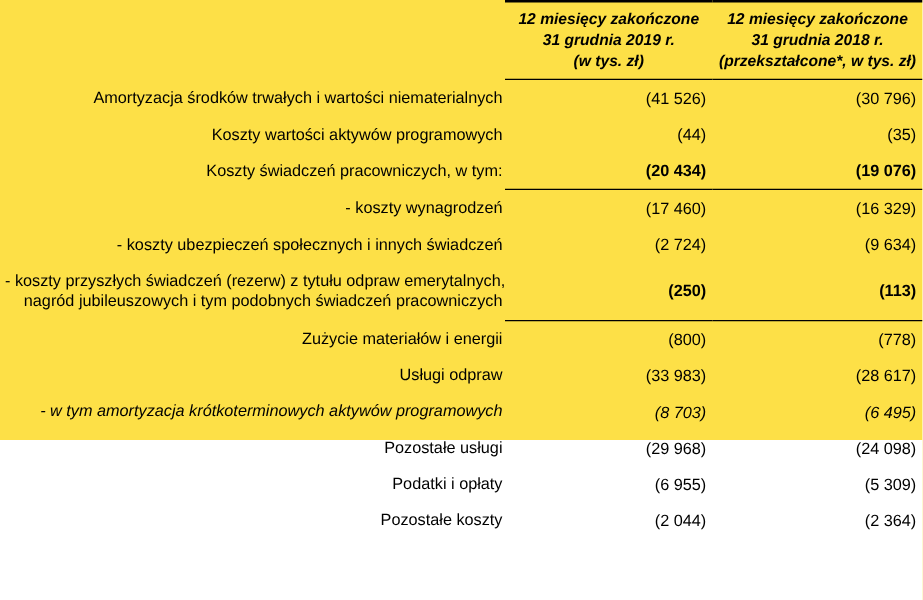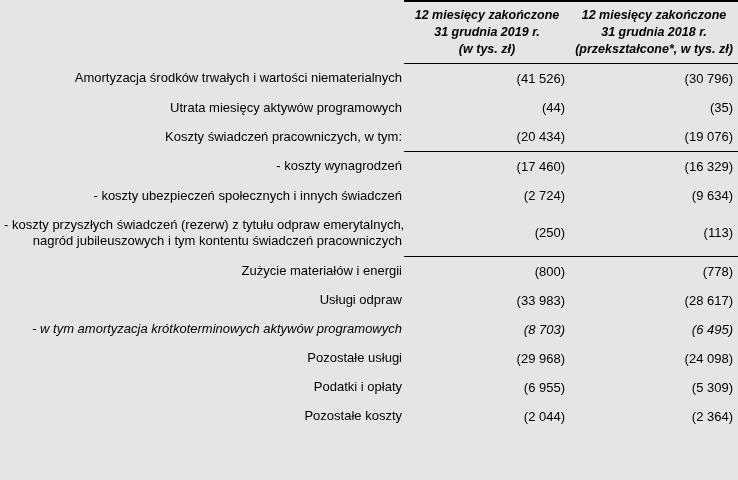--- a/index.html
+++ b/index.html
@@ -8,22 +8,22 @@
     background: #ffffff;
     width: 738px;
     height: 480px;
     overflow: hidden;
     font-family: "Liberation Sans", sans-serif;
     color: #000000;
     -webkit-font-smoothing: antialiased;
   }
   .page {
     width: 738px;
-    height: 480px;
-    background: #e5e5e5;
+    height: 352px;
+    background: #fde047;
   }
   table.fin-table {
     width: 738px;
     border-collapse: collapse;
     table-layout: fixed;
   }
   col.c-label { width: 404px; }
   col.c-2019 { width: 166px; }
   col.c-2018 { width: 168px; }
 
@@ -56,21 +56,21 @@
     line-height: 16px;
     height: 25px;
   }
   td.num-cell {
     text-align: right;
     padding: 2px 5px 2px 2px;
     white-space: nowrap;
     height: 25px;
   }
   tr.em-italic { font-style: italic; }
-  tr.rule-below td.num-cell { border-bottom: 1.5px solid #000000; }
+  tr.rule-below td.num-cell { border-bottom: 1.5px solid #000000; font-weight: bold; }
   tr.multiline td.label-cell { height: 42px; }
 </style>
 </head>
 <body>
 
 <div class="page">
   <table class="fin-table">
     <colgroup>
       <col class="c-label">
       <col class="c-2019">
@@ -91,42 +91,42 @@
         </th>
       </tr>
     </thead>
     <tbody>
         <tr class="em-normal">
     <td class="label-cell">Amortyzacja środków trwałych i wartości niematerialnych</td>
     <td class="num-cell">(41 526)</td>
     <td class="num-cell">(30 796)</td>
   </tr>
         <tr class="em-normal">
-    <td class="label-cell">Utrata miesięcy aktywów programowych</td>
+    <td class="label-cell">Koszty wartości aktywów programowych</td>
     <td class="num-cell">(44)</td>
     <td class="num-cell">(35)</td>
   </tr>
         <tr class="em-normal rule-below">
     <td class="label-cell">Koszty świadczeń pracowniczych, w tym:</td>
     <td class="num-cell">(20 434)</td>
     <td class="num-cell">(19 076)</td>
   </tr>
         <tr class="em-normal">
     <td class="label-cell">- koszty wynagrodzeń</td>
     <td class="num-cell">(17 460)</td>
     <td class="num-cell">(16 329)</td>
   </tr>
         <tr class="em-normal">
     <td class="label-cell">- koszty ubezpieczeń społecznych i innych świadczeń</td>
     <td class="num-cell">(2 724)</td>
     <td class="num-cell">(9 634)</td>
   </tr>
         <tr class="em-normal rule-below multiline">
     <td class="label-cell">- koszty przyszłych świadczeń (rezerw) z tytułu odpraw emerytalnych,
-nagród jubileuszowych i tym kontentu świadczeń pracowniczych</td>
+nagród jubileuszowych i tym podobnych świadczeń pracowniczych</td>
     <td class="num-cell">(250)</td>
     <td class="num-cell">(113)</td>
   </tr>
         <tr class="em-normal">
     <td class="label-cell">Zużycie materiałów i energii</td>
     <td class="num-cell">(800)</td>
     <td class="num-cell">(778)</td>
   </tr>
         <tr class="em-normal">
     <td class="label-cell">Usługi odpraw</td>

